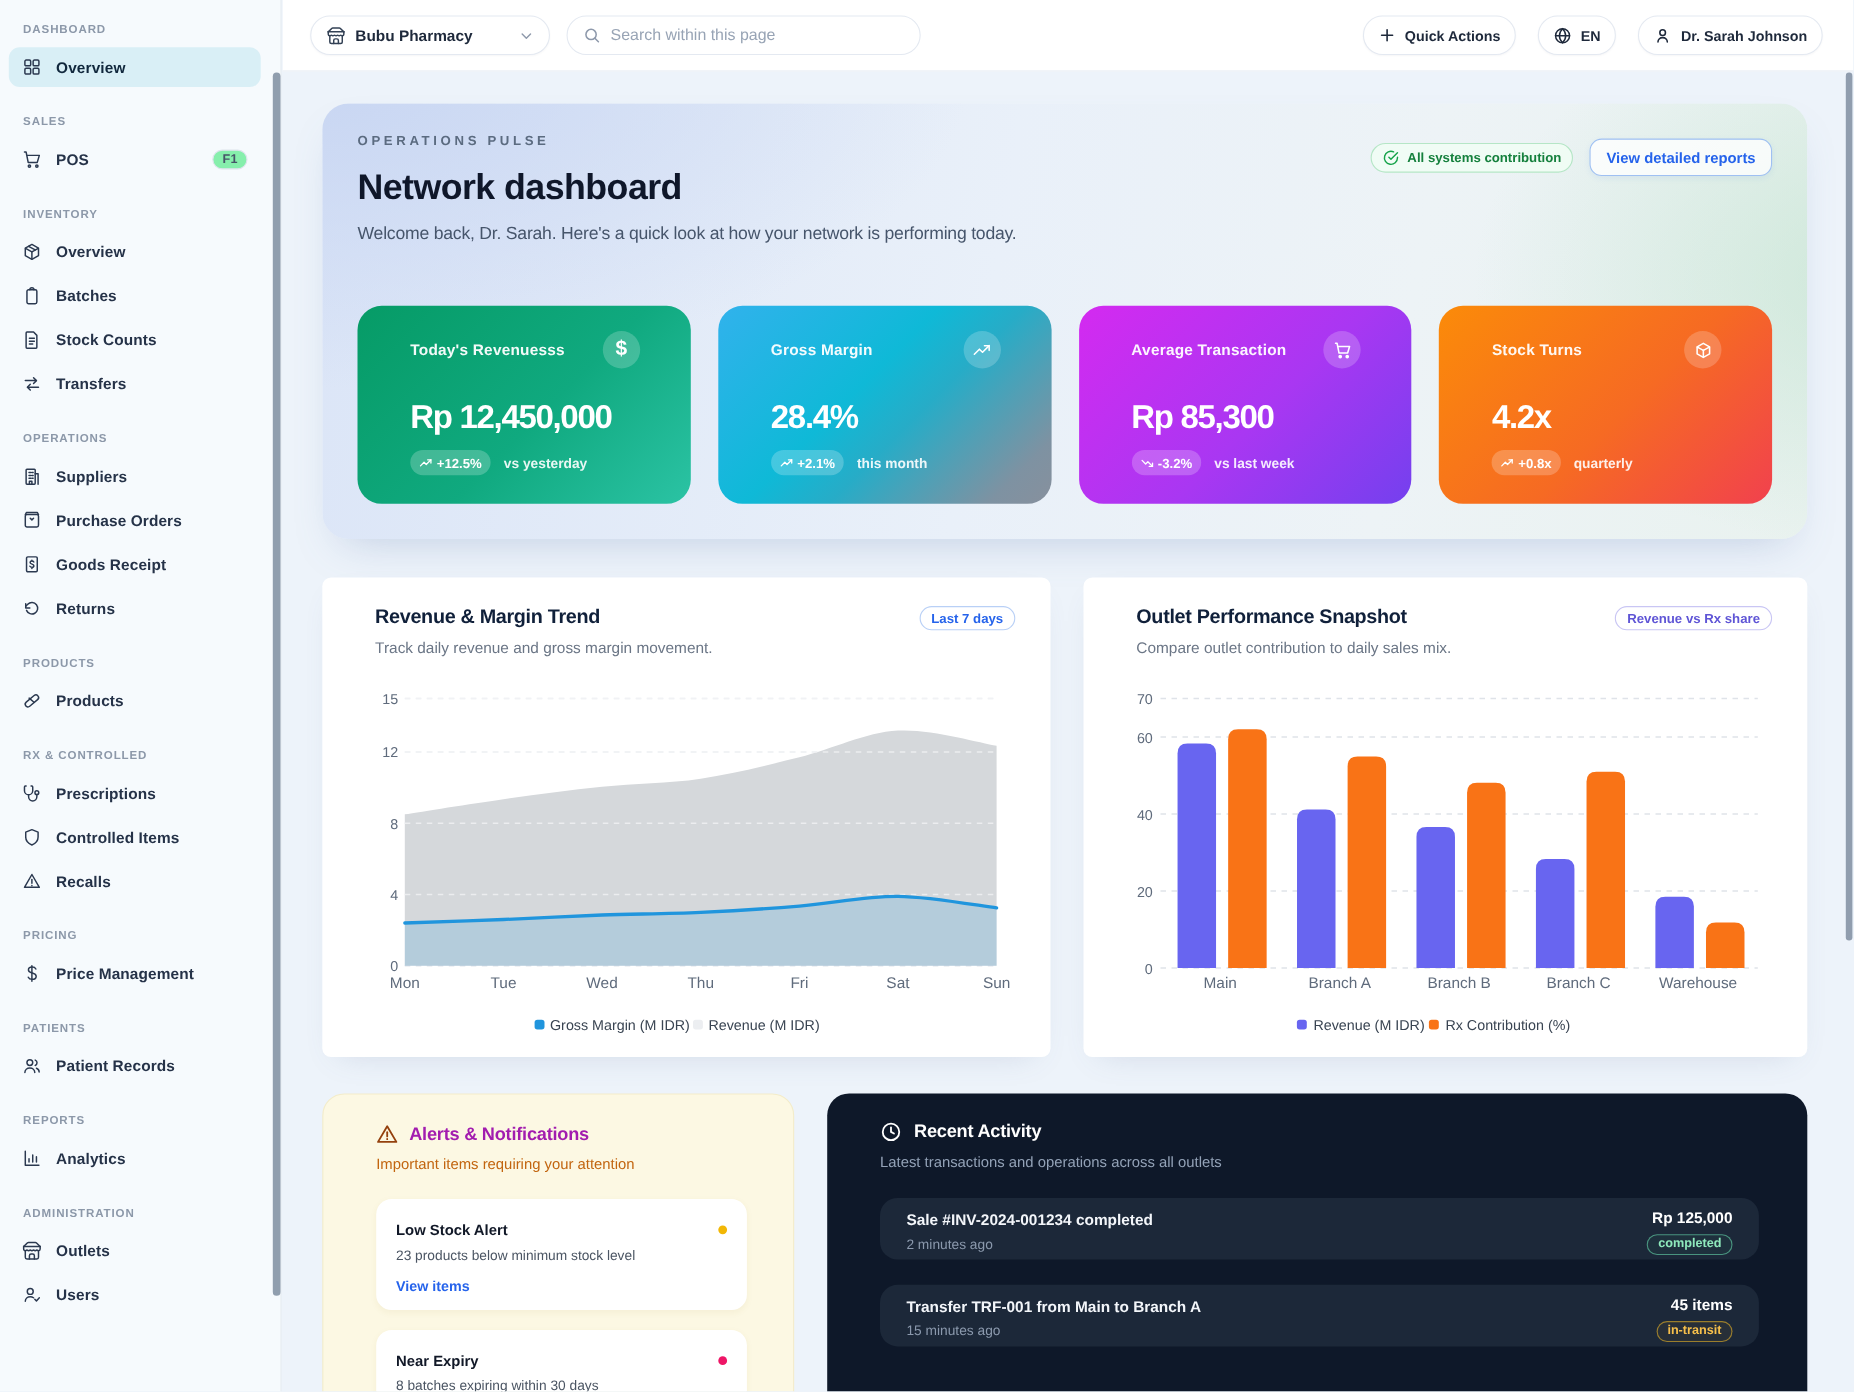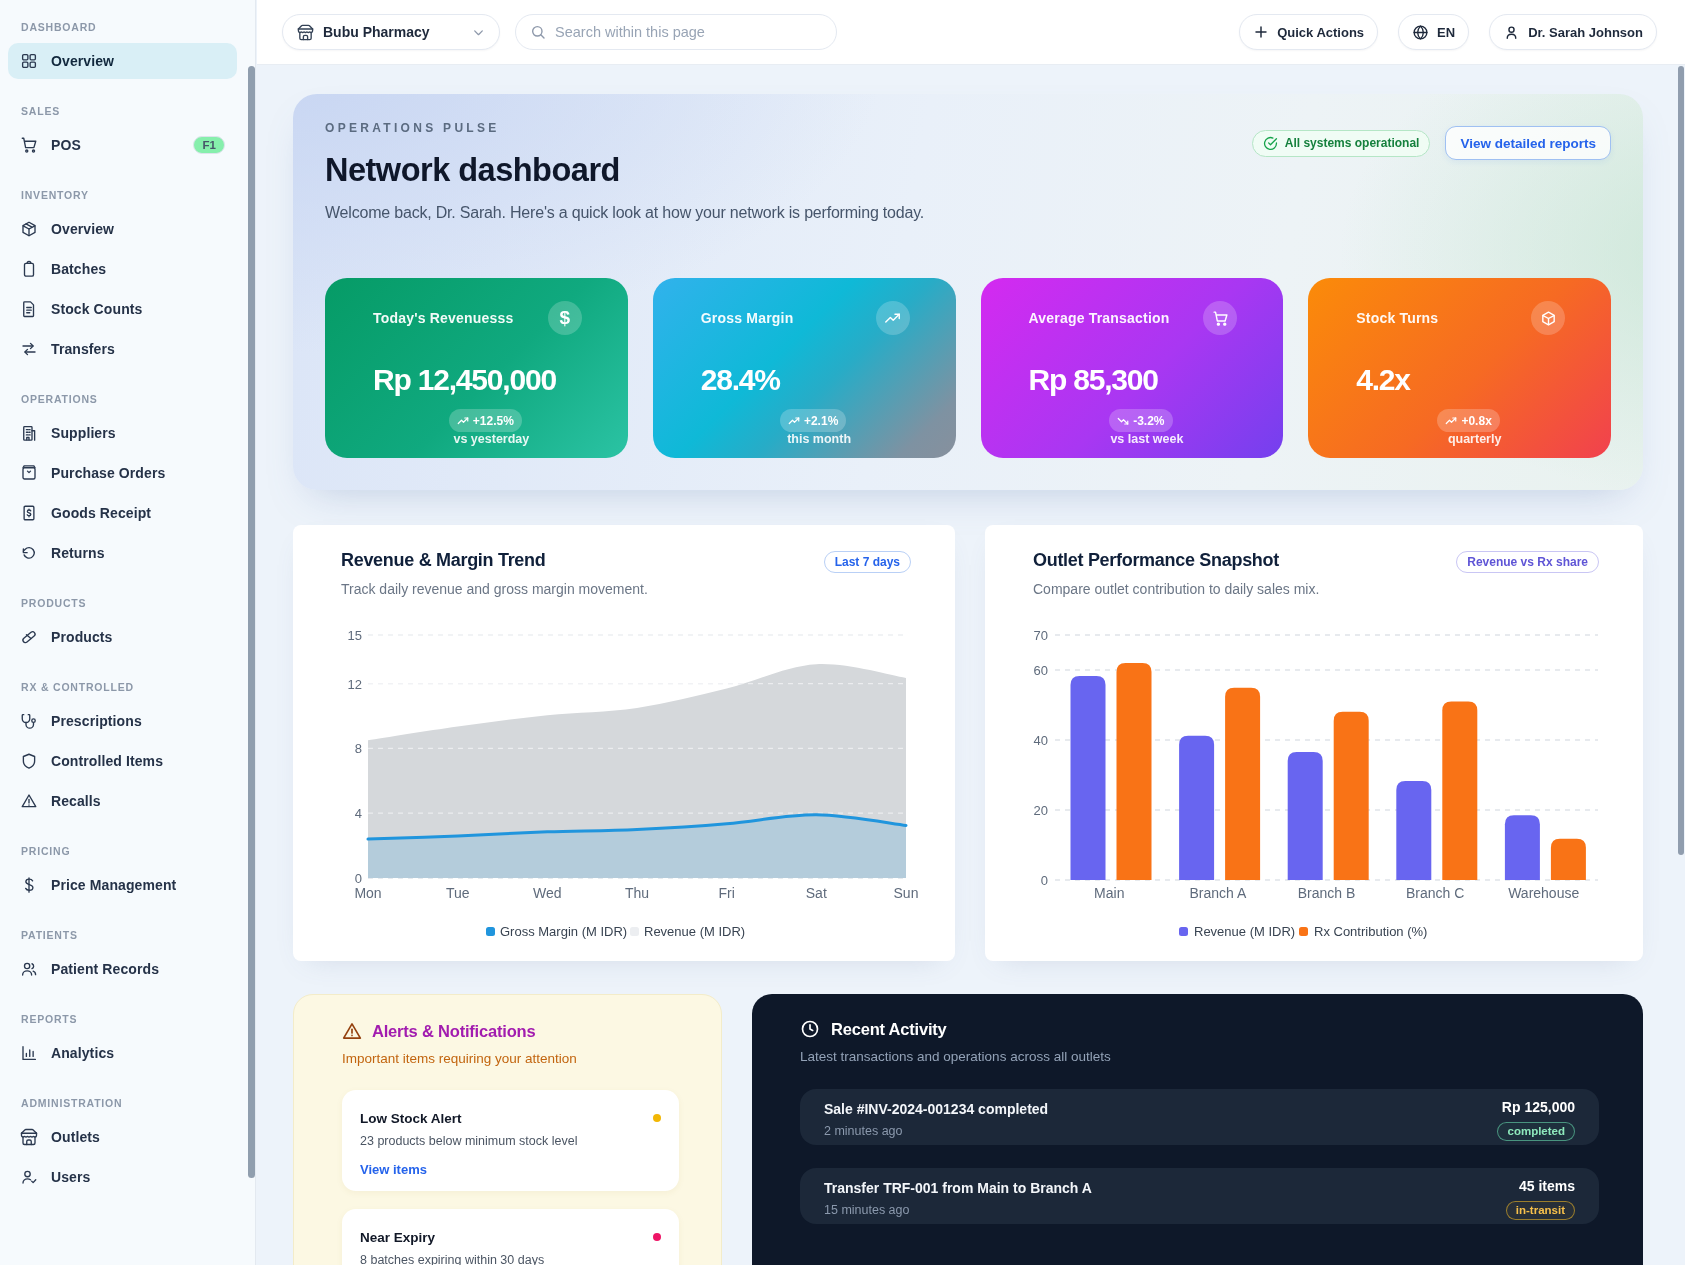--- a/index.html
+++ b/index.html
@@ -54,35 +54,35 @@
 .hero .welcome { font-size:16px; color:#46556b; margin-top:15px; letter-spacing:-.2px; }
 .hero-actions { margin-left:auto; display:flex; align-items:center; gap:15px; }
 .sys-badge { height:27px; display:flex; align-items:center; gap:7px; padding:0 10px; border-radius:999px; background:rgba(240,253,244,.92); border:1px solid #b5e6c6; font-size:12px; font-weight:700; color:#15803d; }
 .view-btn { height:34px; display:flex; align-items:center; padding:0 14px; border-radius:11px; background:rgba(255,255,255,.78); border:1.5px solid #9fc0f2; font-size:13.5px; font-weight:700; color:#2563eb; box-shadow:0 2px 6px rgba(37,99,235,.08); }
 .kpi-row { display:grid; grid-template-columns:repeat(4,1fr); gap:25px; margin-top:56px; }
 .kpi { height:180px; border-radius:22px; padding:23px 30px 0 48px; color:#fff; position:relative; overflow:hidden; }
 .kpi .krow { display:flex; align-items:center; }
 .kpi .ktitle { font-size:14px; font-weight:700; color:rgba(255,255,255,.95); letter-spacing:.2px; }
 .kpi .kicon { margin-left:auto; margin-right:16px; width:34px; height:34px; border-radius:50%; background:rgba(255,255,255,.2); display:flex; align-items:center; justify-content:center; }
 .kpi .kval { font-size:30px; font-weight:700; letter-spacing:-1.2px; margin-top:27px; line-height:35px; white-space:nowrap; }
-.kpi .kfoot { display:flex; align-items:center; margin-top:12px;flex-direction:column; }
+.kpi .kfoot { display:flex; align-items:center; margin-top:12px; }
 .kpi .kbadge { height:23px; display:flex; align-items:center; gap:4px; padding:0 8px; border-radius:999px; background:rgba(255,255,255,.22); font-size:12px; font-weight:700; }
 .kpi .ksub { margin-left:12px; font-size:12.5px; font-weight:700; color:rgba(255,255,255,.9); }
 .kpi1 { background:linear-gradient(135deg,#069b66 0%,#10a97f 55%,#2bc3a4 100%); }
 .kpi2 { background:linear-gradient(135deg,#31b2ec 0%,#0fb9d7 42%,#27acc7 58%,#7e92a2 88%,#87909d 100%); }
 .kpi3 { background:linear-gradient(135deg,#d42af0 0%,#a937f2 55%,#7440ee 100%); }
 .kpi4 { background:linear-gradient(135deg,#fb8b09 0%,#f66a23 55%,#f1414e 100%); }
 
 
 .row2 { display:grid; grid-template-columns:662px 658px; gap:30px; margin-top:35px; }
 .card { background:#fff; border-radius:8px; box-shadow:0 10px 28px -16px rgba(90,110,150,.25); }
 .chart-card { height:436px; padding:25px 48px 0 48px; position:relative; }
 .chart-card h2 { font-size:18px; font-weight:700; color:#10203a; letter-spacing:-.3px; }
 .chart-card .sub { font-size:14px; color:#6b7686; margin-top:10px; }
-.range-badge { position:absolute; top:26px; right:44px; height:22px; display:flex; align-items:center; padding:0 10px; border-radius:999px; border:1.5px solid #b9d0f6; font-size:12px; font-weight:700; color:#2563eb; background:#fff; }
+.range-badge { position:absolute; top:26px; right:32px; height:22px; display:flex; align-items:center; padding:0 10px; border-radius:999px; border:1.5px solid #b9d0f6; font-size:12px; font-weight:700; color:#2563eb; background:#fff; }
 .range-badge.violet { border-color:#c9c6f4; color:#5f55d6; }
 
 
 .row3 { display:grid; grid-template-columns:429px 891px; gap:30px; margin-top:33px; align-items:start; }
 .alerts { background:#fcf8e3; border:1px solid #f3ecc9; border-radius:20px; padding:26px 42px 30px 48px; height:320px; }
 .alerts .ahead { display:flex; align-items:center; gap:10px; }
 .alerts h2 { font-size:16.5px; font-weight:700; color:#a21caf; letter-spacing:-.2px; }
 .alerts .asub { font-size:13.5px; color:#c2650f; margin-top:10px; }
 .alert-item { background:#fff; border-radius:14px; padding:21px 18px 0 18px; height:101px; box-shadow:0 2px 6px rgba(160,130,40,.07); position:relative; }
 .alert-item + .alert-item { margin-top:18px; }
@@ -332,21 +332,21 @@
           <div class="eyebrow">OPERATIONS PULSE</div>
           <h1>Network dashboard</h1>
           <div class="welcome">Welcome back, Dr. Sarah. Here's a quick look at how your network is performing today.</div>
         </div>
         <div class="hero-actions">
           <div class="sys-badge">
               <svg width="15" height="15" viewBox="0 0 24 24" fill="none" stroke="#16a34a" stroke-width="2.1" stroke-linecap="round" stroke-linejoin="round">
                 <path d="M21.5 11v1a9.5 9.5 0 1 1-5.6-8.7"></path>
                 <path d="M9 11l3 3 9.5-9.5"></path>
               </svg>
-              <span>All systems operational</span>
+              <span>All systems contribution</span>
             </div>
           <div class="view-btn">View detailed reports</div>
         </div>
       </div>
       <div class="kpi-row">
           <div class="kpi kpi1">
         <div class="krow">
               <span class="ktitle">Today's Revenuesss</span>
               <span class="kicon">
                 <span style="font-size:19px;font-weight:600;color:#fff;">$</span>

